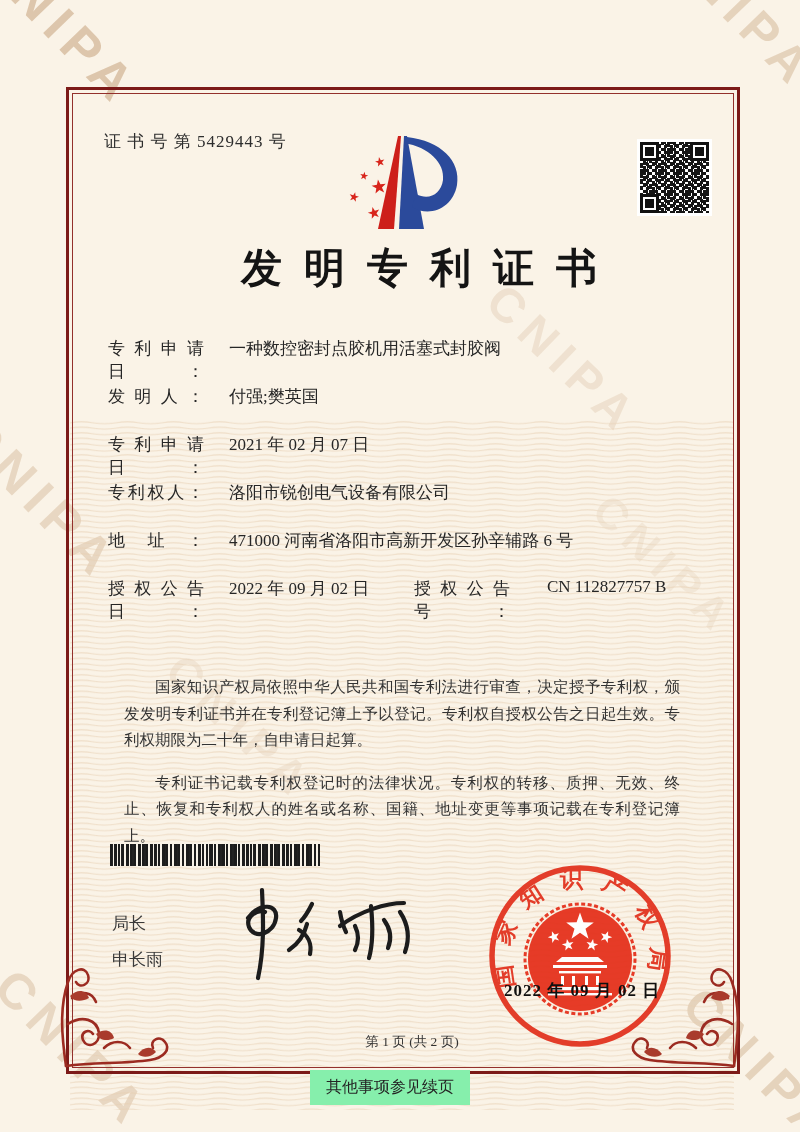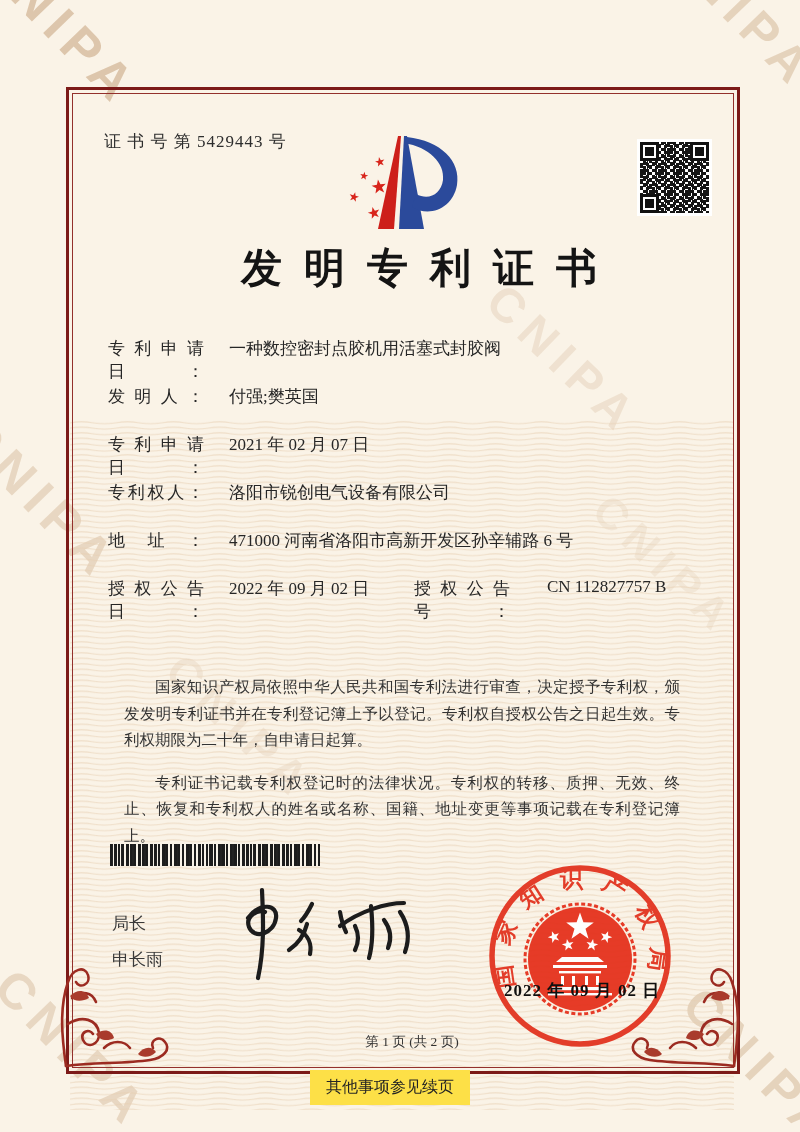--- a/index.html
+++ b/index.html
@@ -64,21 +64,21 @@
   
   .officials{position:absolute;left:112px;top:906px;font-family:"Liberation Sans","DejaVu Sans",sans-serif;
     font-size:17px;color:#3a3a3a;line-height:36px;z-index:3;}
   .signature{position:absolute;left:228px;top:884px;width:215px;height:102px;z-index:3;}
   
   .seal{position:absolute;left:487px;top:863px;width:186px;height:186px;z-index:4;opacity:.95;}
   .seal-date{position:absolute;left:494px;top:979px;width:176px;text-align:center;
     font-size:17px;font-weight:bold;color:#101010;letter-spacing:1px;z-index:5;white-space:nowrap;}
   
   .page-num{position:absolute;left:70px;top:1033px;width:660px;text-align:center;font-size:13.5px;color:#333;z-index:3;margin-left:12px;}
-  .note{position:absolute;left:310px;top:1070px;background:#fde047;padding:7px 16px;
+  .note{position:absolute;left:310px;top:1070px;background:#86efac;padding:7px 16px;
     font-size:16px;color:#242424;z-index:6;white-space:nowrap;}
 </style>
 </head>
 <body>
 
 <div class="page">
 
   <span class="wm wm1">CNIPA</span>
   <span class="wm wm2">CNIPA</span>
   <span class="wm wm3">CNIPA</span>

